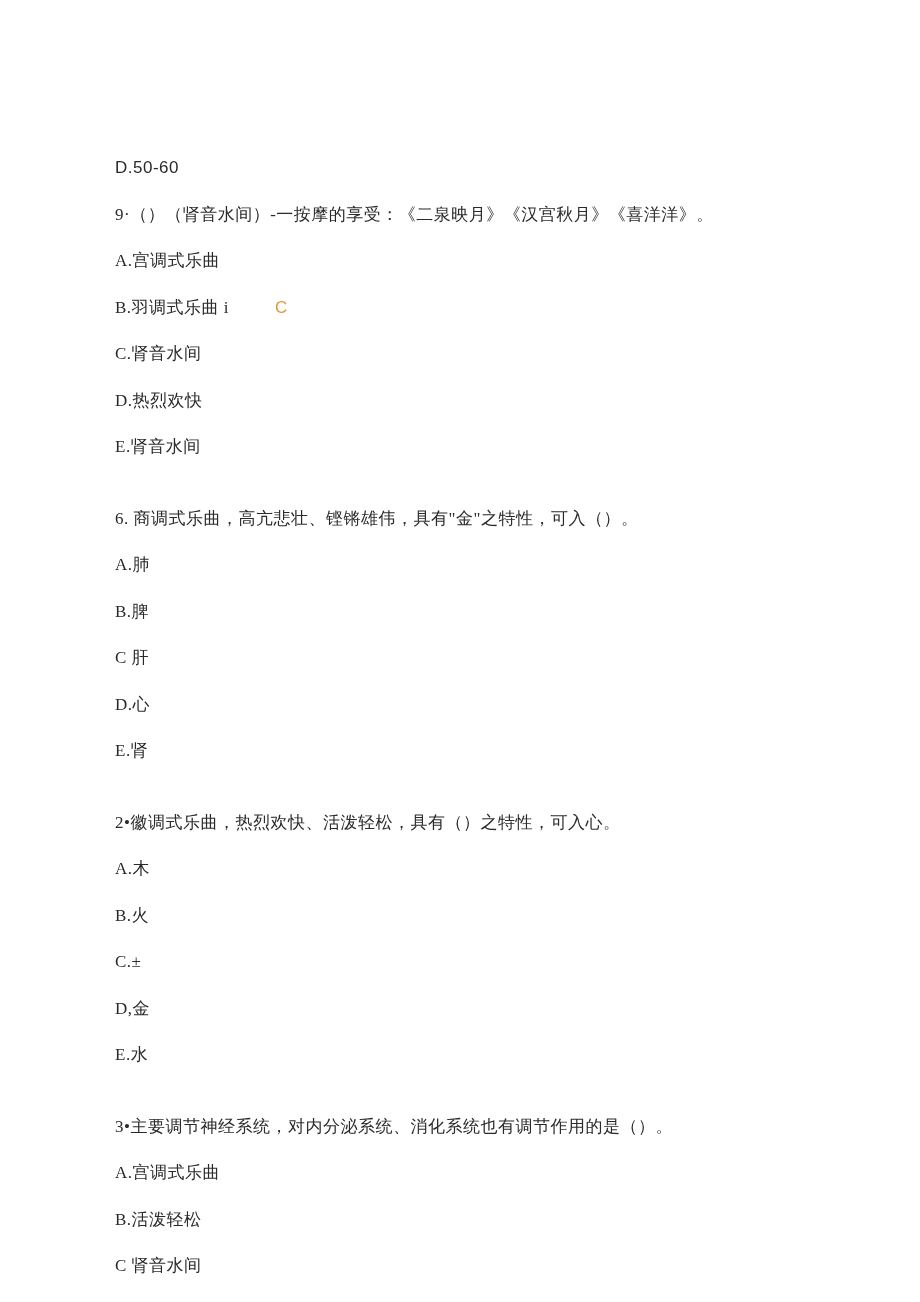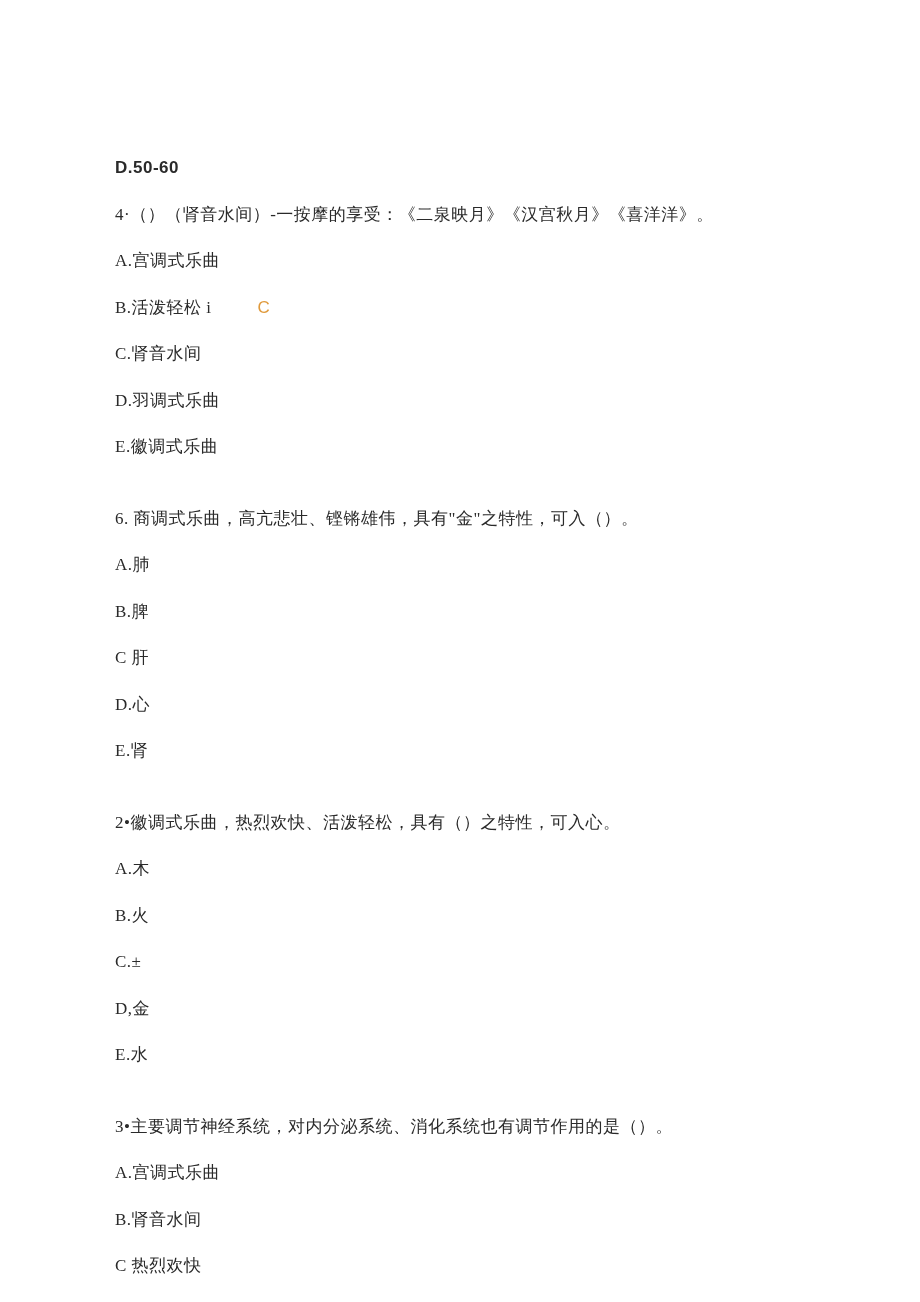--- a/index.html
+++ b/index.html
@@ -18,47 +18,47 @@
     }
     .line {
       margin-bottom: 21px;
       letter-spacing: 0.5px;
     }
     .section-gap {
       margin-top: 46px;
     }
     .letter {
       font-family: Arial, "Helvetica Neue", sans-serif;
-      font-weight: 700;
+      font-weight: 400;
     }
     .orange {
       color: #e09a3c;
       font-family: Arial, sans-serif;
     }
     .spacer {
       display: inline-block;
       width: 46px;
     }
   </style>
 </head>
 <body>
 
 <div class="line"><span class="letter">D.50-60</span></div>
 
-<div class="line"><span>4·（）（肾音水间）-一按摩的享受：《二泉映月》《汉宫秋月》《喜洋洋》。</span></div>
+<div class="line"><span>9·（）（肾音水间）-一按摩的享受：《二泉映月》《汉宫秋月》《喜洋洋》。</span></div>
 
 <div class="line"><span>A.宫调式乐曲</span></div>
 
-<div class="line"><span>B.活泼轻松 i</span><span class="spacer"></span><span class="orange">C</span></div>
+<div class="line"><span>B.羽调式乐曲 i</span><span class="spacer"></span><span class="orange">C</span></div>
 
 <div class="line"><span>C.肾音水间</span></div>
 
-<div class="line"><span>D.羽调式乐曲</span></div>
+<div class="line"><span>D.热烈欢快</span></div>
 
-<div class="line"><span>E.徽调式乐曲</span></div>
+<div class="line"><span>E.肾音水间</span></div>
 
 <div class="line section-gap"><span>6. 商调式乐曲，高亢悲壮、铿锵雄伟，具有"金"之特性，可入（）。</span></div>
 
 <div class="line"><span>A.肺</span></div>
 
 <div class="line"><span>B.脾</span></div>
 
 <div class="line"><span>C 肝</span></div>
 
 <div class="line"><span>D.心</span></div>
@@ -74,15 +74,15 @@
 <div class="line"><span>C.±</span></div>
 
 <div class="line"><span>D,金</span></div>
 
 <div class="line"><span>E.水</span></div>
 
 <div class="line section-gap"><span>3•主要调节神经系统，对内分泌系统、消化系统也有调节作用的是（）。</span></div>
 
 <div class="line"><span>A.宫调式乐曲</span></div>
 
-<div class="line"><span>B.肾音水间</span></div>
+<div class="line"><span>B.活泼轻松</span></div>
 
-<div class="line"><span>C 热烈欢快</span></div>
+<div class="line"><span>C 肾音水间</span></div>
 
 </body></html>

